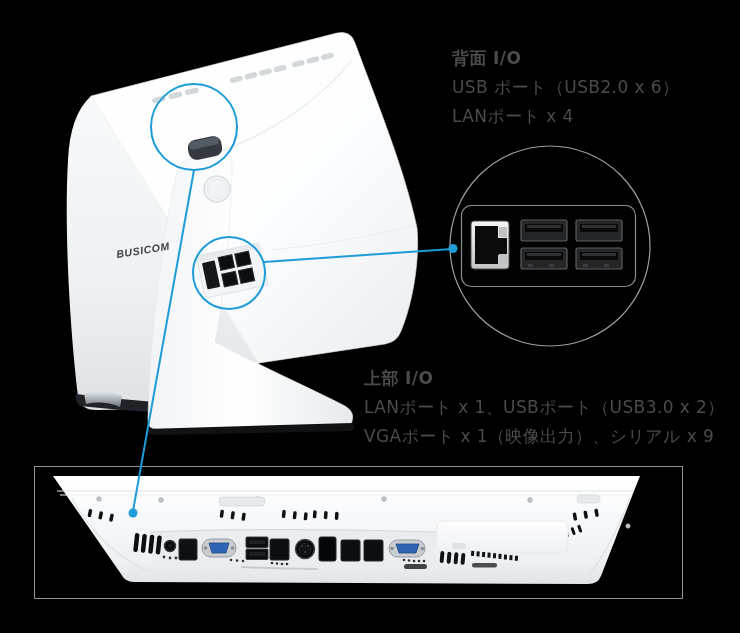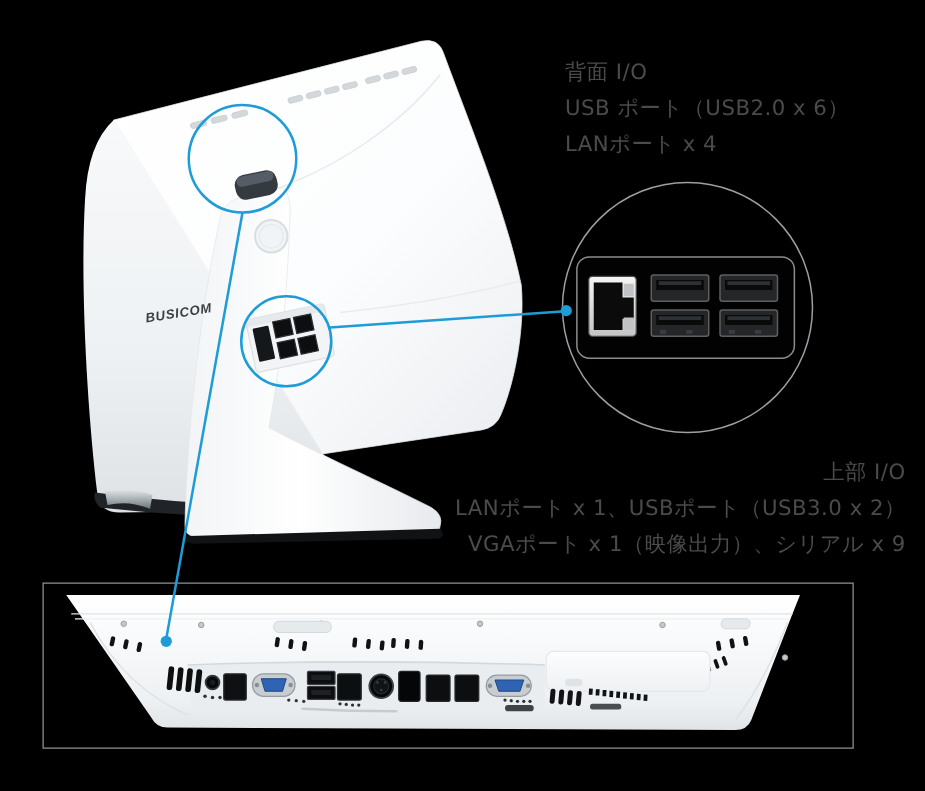--- a/index.html
+++ b/index.html
@@ -1,21 +1,21 @@
 <!DOCTYPE html>
 <html><head>
 <meta charset="utf-8">
 <style>
   html,body{margin:0;padding:0;background:#000;}
   .stage{position:relative;width:740px;height:633px;background:#000;overflow:hidden;
          font-family:"DejaVu Sans","Liberation Sans",sans-serif;}
   .stage svg{position:absolute;left:0;top:0;}
   .anno{position:absolute;color:#4b4b4b;font-size:17px;letter-spacing:.4px;font-weight:500;}
   .anno>div{height:29px;line-height:29px;white-space:nowrap;}
-  .anno .anno-title{font-weight:400;}
+  .anno .anno-title{font-weight:700;}
 </style>
 </head>
 <body>
 
 <div class="stage">
 
 <svg width="740" height="633" viewBox="0 0 740 633">
   <defs>
     <linearGradient id="gBack" x1="0" y1="0" x2="1" y2="1">
       <stop offset="0" stop-color="#ffffff"></stop>
@@ -310,19 +310,19 @@
     <circle cx="453" cy="248.5" r="4.5" fill="#1e9cd8" stroke="none"></circle>
   </g>
 </svg>
 
   <div class="anno" style="left:452px;top:44px;">
     <div class="anno-title">背面 I/O</div>
     <div class="anno-line">USB ポート（USB2.0 x 6）</div>
     <div class="anno-line">LANポート x 4</div>
   </div>
 
-  <div class="anno" style="left:364px;top:364px;text-align:right;">
+  <div class="anno" style="left:364px;top:364px;">
     <div class="anno-title">上部 I/O</div>
     <div class="anno-line">LANポート x 1、USBポート（USB3.0 x 2）</div>
     <div class="anno-line">VGAポート x 1（映像出力）、シリアル x 9</div>
   </div>
 
 </div>
 
 </body></html>

